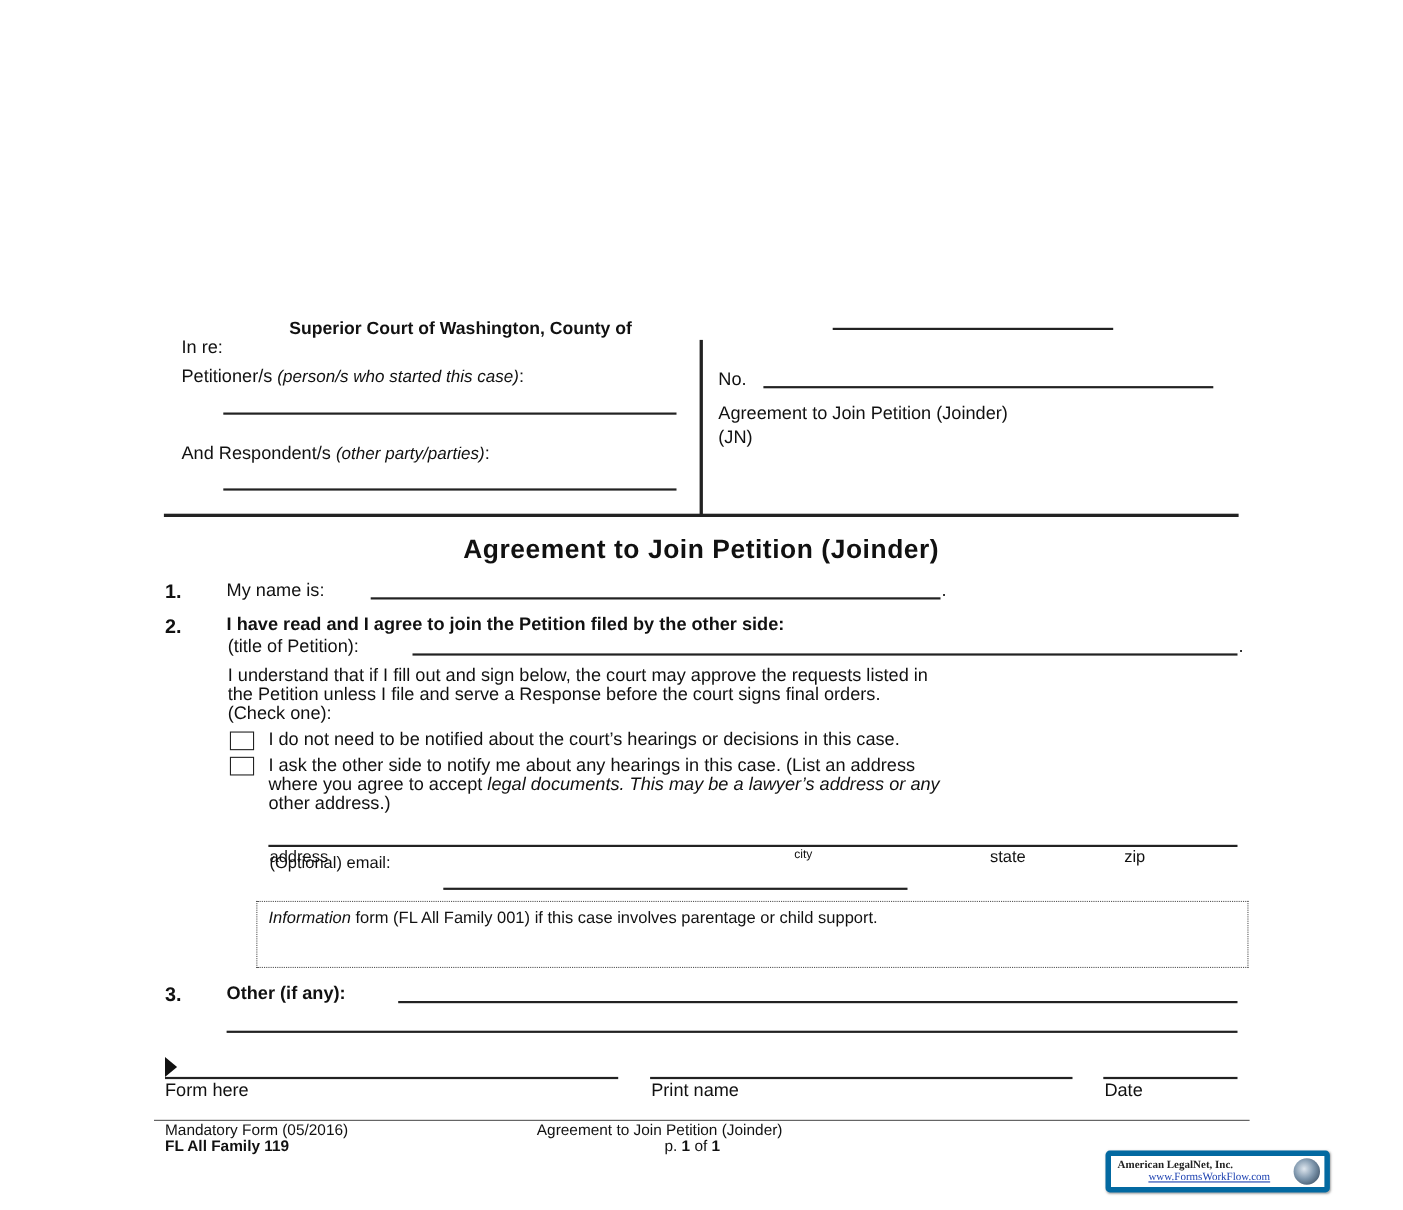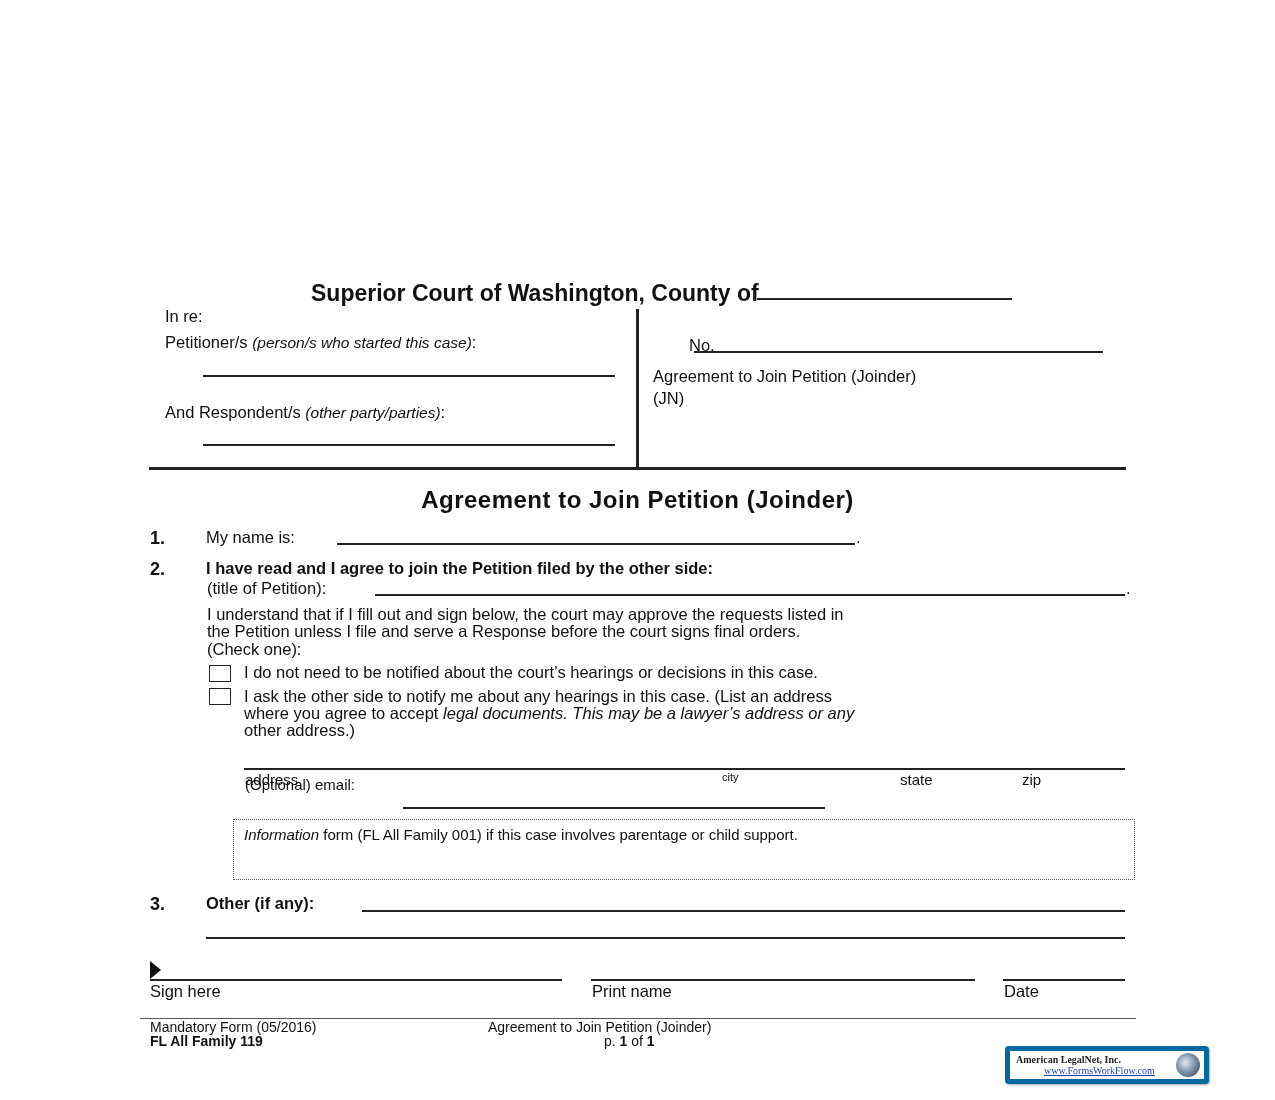--- a/index.html
+++ b/index.html
@@ -21,40 +21,40 @@
           border:5px solid #0369a1; border-radius:4px; box-shadow:1px 1px 2px #aaa; background:#fff; }
   .logo .l1 { position:absolute; left:6px; top:3px; font-family:"Liberation Serif", serif; font-size:10px; font-weight:bold; color:#222; white-space:nowrap; }
   .logo .l2 { position:absolute; left:6px; top:14px; font-family:"Liberation Serif", serif; font-size:10px; color:#1a3fb0; text-decoration:underline; white-space:nowrap;margin-left:28px; }
   .logo .globe { position:absolute; right:4px; top:2px; width:24px; height:24px; border-radius:50%;
                  background:radial-gradient(circle at 40% 40%, #dfe7ef 0%, #7f97ad 45%, #24384d 100%); }
   .arrow { position:absolute; width:0; height:0; border-top:9px solid transparent; border-bottom:9px solid transparent; border-left:11px solid #111; }
 </style>
 </head>
 <body>
 
-<div class="abs t b" style="left:263px;top:282px;font-size:23px;margin-left:48px;">Superior Court of Washington, County of</div>
+<div class="abs t b" style="left:263px;top:292px;font-size:16px;">Superior Court of Washington, County of</div>
 <div class="line" style="left:757px;top:298px;width:255px;"></div>
 
 <div class="abs t" style="left:165px;top:308px;">In re:</div>
 <div class="abs t" style="left:165px;top:334px;">
   <span>Petitioner/s</span>
   <span class="i" style="font-size:15.5px;">(person/s who started this case)</span><span>:</span>
 </div>
 <div class="line" style="left:203px;top:375px;width:412px;"></div>
 
 <div class="abs t" style="left:165px;top:404px;">
   <span>And Respondent/s</span>
   <span class="i" style="font-size:15.5px;">(other party/parties)</span><span>:</span>
 </div>
 <div class="line" style="left:203px;top:444px;width:412px;"></div>
 
 <div class="vline" style="left:636px;top:309px;height:160px;"></div>
 <div class="line" style="left:149px;top:467px;width:977px;height:2.5px;"></div>
 
-<div class="abs t" style="left:653px;top:337px;margin-left:36px;">No.</div>
+<div class="abs t" style="left:653px;top:337px;">No.</div>
 <div class="line" style="left:694px;top:351px;width:409px;"></div>
 <div class="abs t" style="left:653px;top:368px;">Agreement to Join Petition (Joinder)</div>
 <div class="abs t" style="left:653px;top:390px;">(JN)</div>
 
 <div class="abs t b" style="left:0;width:1275px;text-align:center;top:488px;font-size:24px;letter-spacing:0.5px;">Agreement to Join Petition (Joinder)</div>
 
 <div class="abs num t" style="left:150px;top:529px;">1.</div>
 <div class="abs t cond" style="left:206px;top:529px;">My name is:</div>
 <div class="line" style="left:337px;top:543px;width:518px;"></div>
 <div class="abs t" style="left:856px;top:529px;">.</div>
@@ -94,21 +94,21 @@
   </div>
 </div>
 
 <div class="abs num t" style="left:150px;top:895px;">3.</div>
 <div class="abs t b cond" style="left:206px;top:895px;">Other (if any):</div>
 <div class="line" style="left:362px;top:910px;width:763px;"></div>
 <div class="line" style="left:206px;top:937px;width:919px;"></div>
 
 <div class="arrow" style="left:150px;top:961px;"></div>
 <div class="line" style="left:150px;top:979px;width:412px;"></div>
-<div class="abs t cond" style="left:150px;top:983px;">Sign here</div>
+<div class="abs t cond" style="left:150px;top:983px;">Form here</div>
 <div class="line" style="left:591px;top:979px;width:384px;"></div>
 <div class="abs t cond" style="left:592px;top:983px;">Print name</div>
 <div class="line" style="left:1003px;top:979px;width:122px;"></div>
 <div class="abs t cond" style="left:1004px;top:983px;">Date</div>
 
 <div class="line" style="left:140px;top:1018px;width:996px;height:1px;background:#555;"></div>
 <div class="abs t" style="left:150px;top:1020px;font-size:14px;">Mandatory Form (05/2016)</div>
 <div class="abs t b" style="left:150px;top:1034px;font-size:14px;">FL All Family 119</div>
 <div class="abs t" style="left:488px;top:1020px;font-size:14px;">Agreement to Join Petition (Joinder)</div>
 <div class="abs t" style="left:604px;top:1034px;font-size:14px;">

